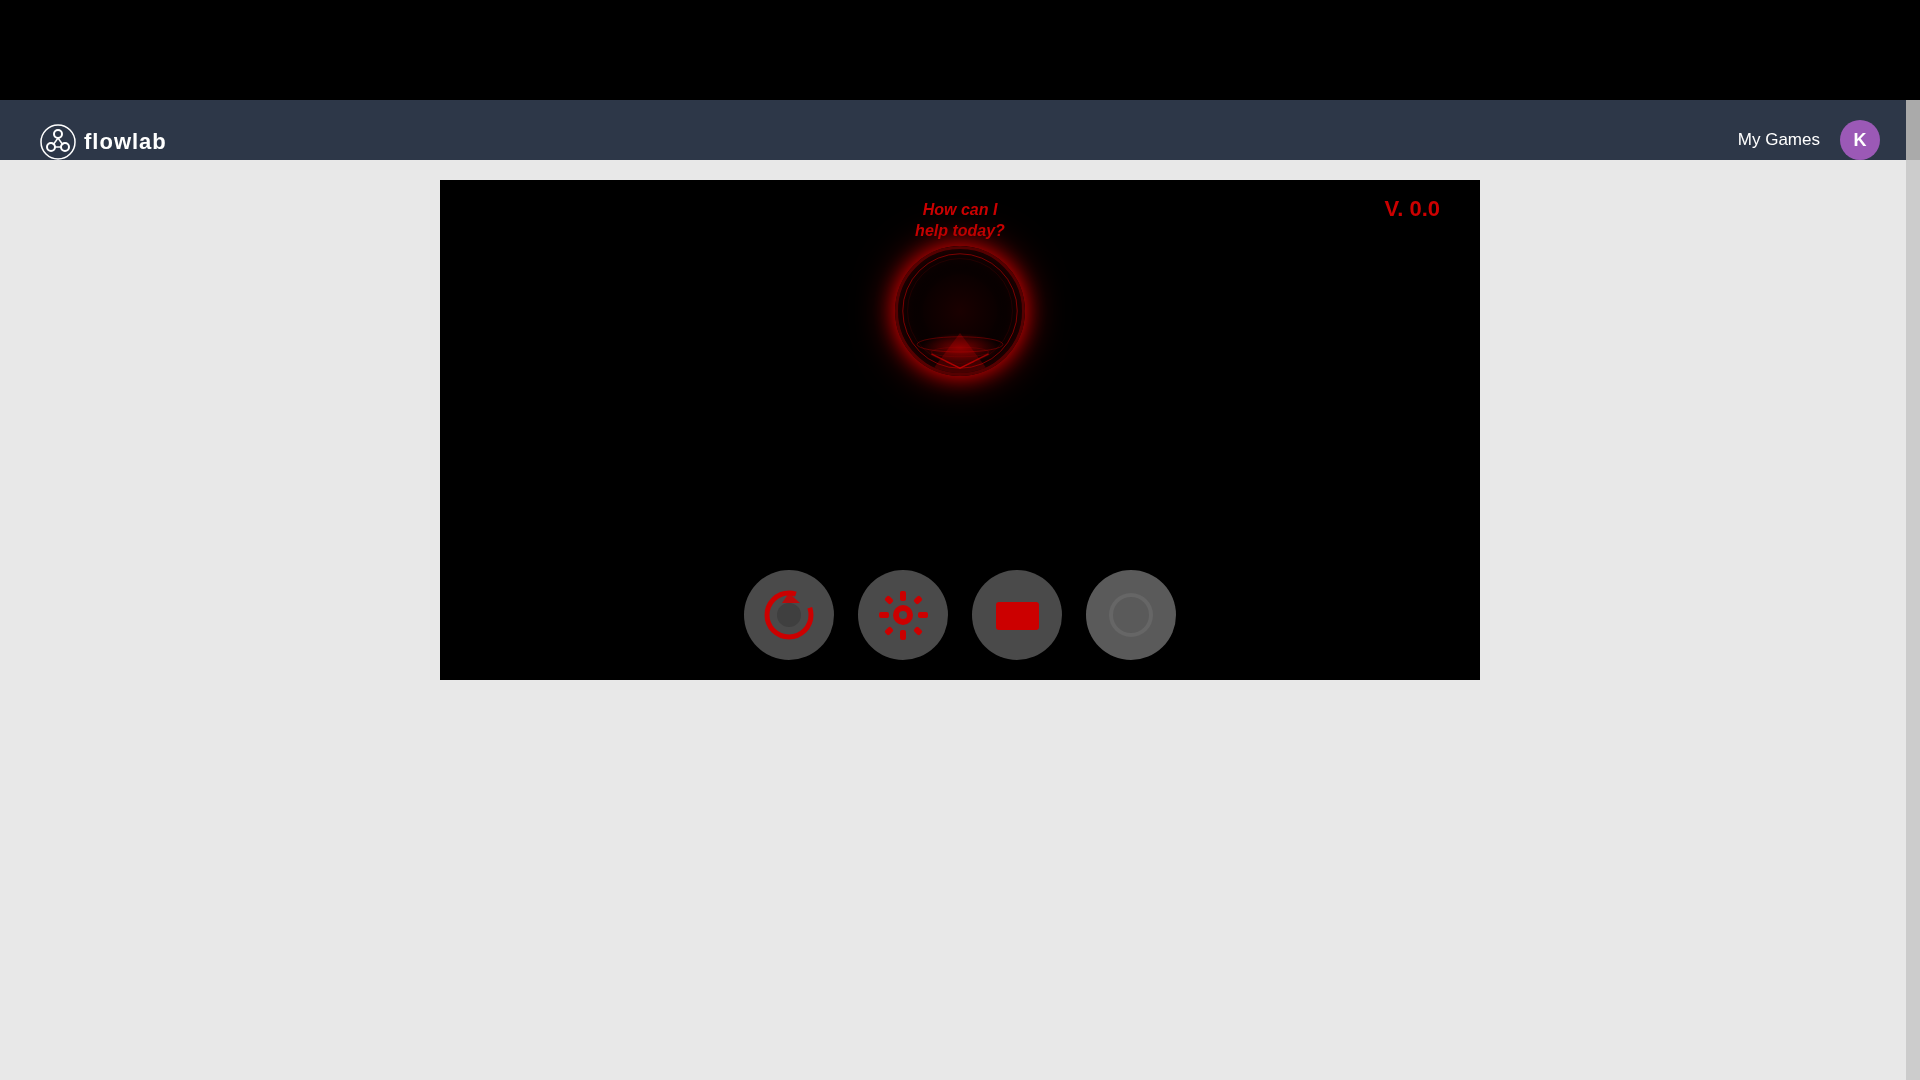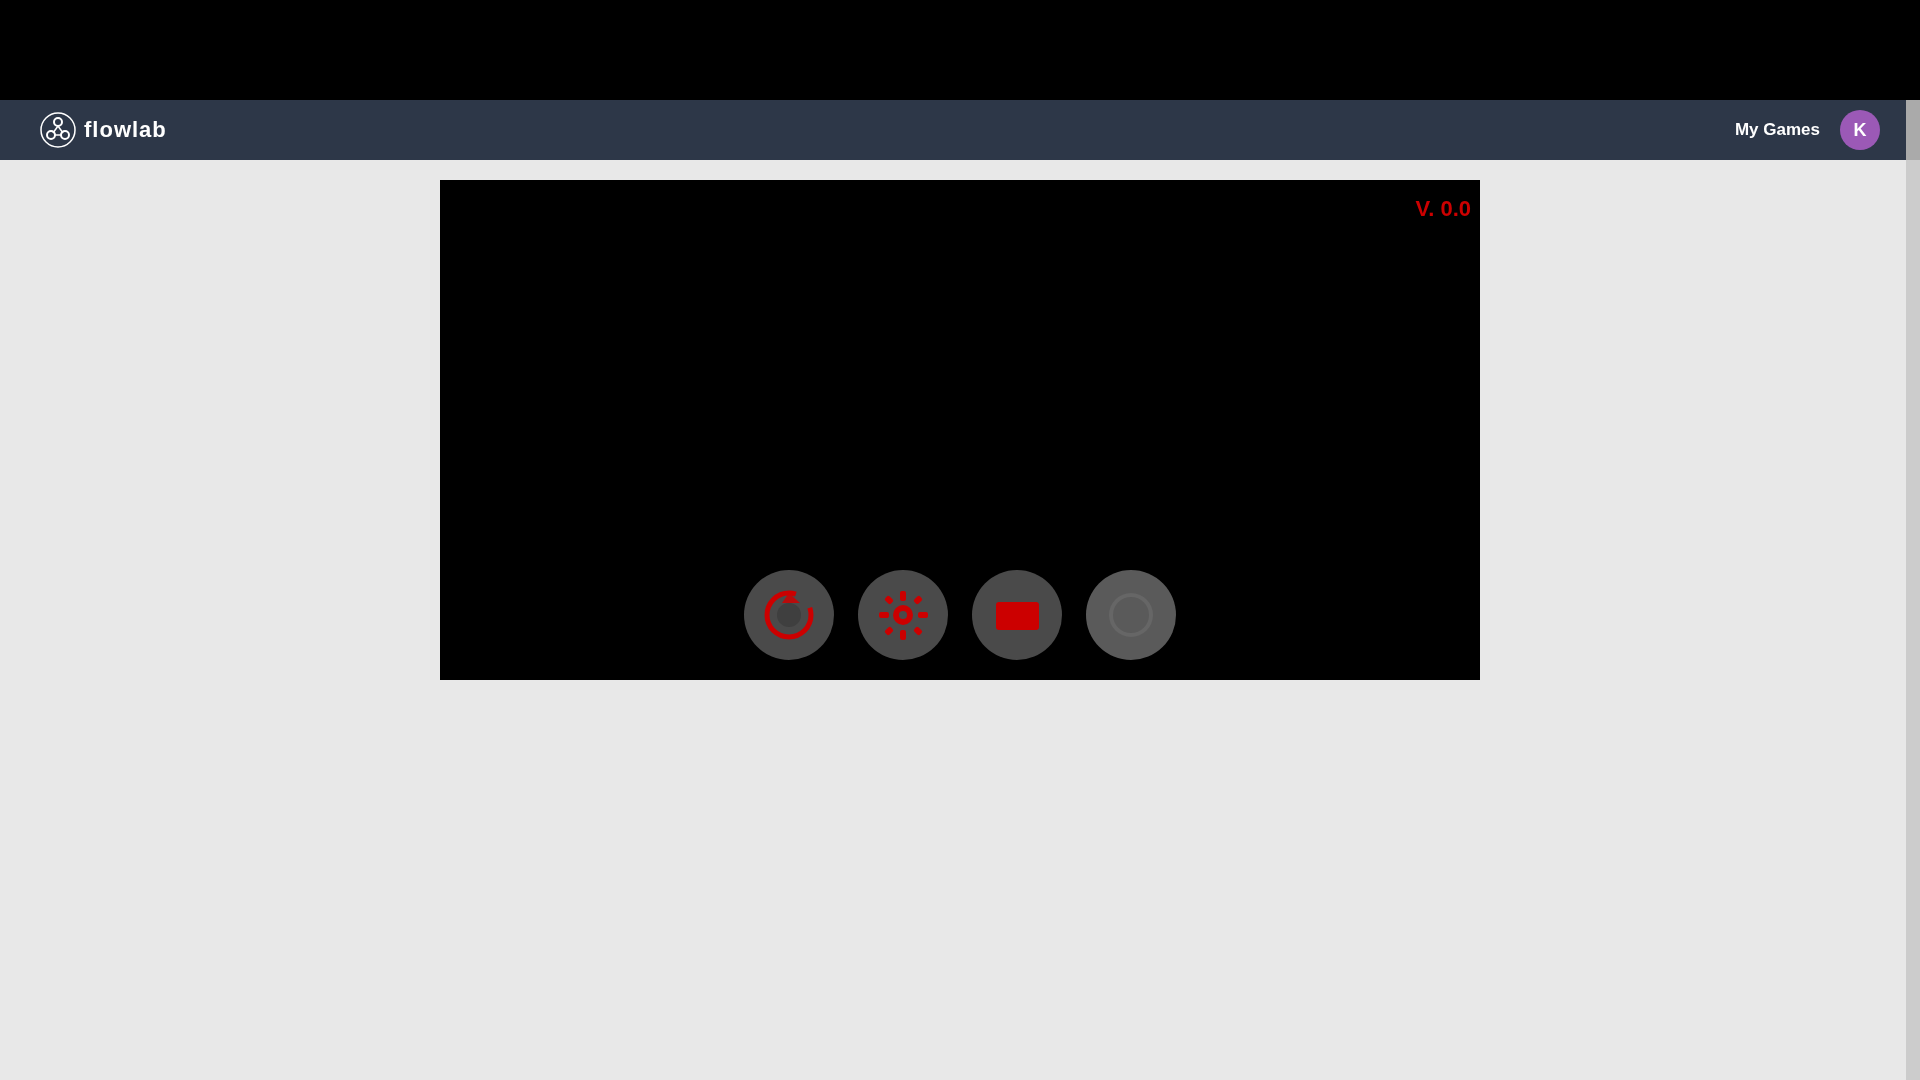--- a/index.html
+++ b/index.html
@@ -18,21 +18,21 @@
       height: 100px;
       background: #000;
     }
 
     
     .navbar {
       width: 100%;
       height: 60px;
       background: #2d3748;
       display: flex;
-      align-items: center;
+      align-items: flex-end;
       justify-content: space-between;
       padding: 0 40px;
     }
 
     .navbar-left {
       display: flex;
       align-items: center;
       gap: 8px;
     }
 
@@ -63,21 +63,20 @@
       display: flex;
       align-items: center;
       gap: 20px;
     }
 
     .my-games-link {
       color: #fff;
       font-size: 17px;
       cursor: pointer;
       text-decoration: none;
-      font-weight: bold;
     }
 
     .user-avatar {
       width: 40px;
       height: 40px;
       border-radius: 50%;
       background: #9b59b6;
       display: flex;
       align-items: center;
       justify-content: center;
@@ -104,21 +103,21 @@
       height: 500px;
       background: #000;
       position: relative;
       overflow: hidden;
     }
 
     
     .version-text {
       position: absolute;
       top: 16px;
-      right: 9px;
+      right: 40px;
       color: #cc0000;
       font-size: 22px;
       font-weight: bold;
       font-family: Arial, sans-serif;
     }
 
     
     .orb-container {
       position: absolute;
       top: 20px;
@@ -274,20 +273,39 @@
     <div class="user-avatar">K</div>
   </div>
 </nav>
 
 <div class="page-bg">
 
   <div class="game-canvas">
 
     <div class="version-text">V. 0.0</div>
 
+    <div class="orb-container">
+      <div class="orb-text">How can I<br>help today?</div>
+      <div class="orb">
+        <svg class="orb-svg" viewBox="0 0 130 130">
+
+          <ellipse cx="65" cy="65" rx="60" ry="60" fill="none" stroke="#cc0000" stroke-width="1" opacity="0.6"></ellipse>
+          <ellipse cx="65" cy="65" rx="55" ry="55" fill="none" stroke="#880000" stroke-width="0.5" opacity="0.4"></ellipse>
+
+          <line x1="35" y1="110" x2="65" y2="125" stroke="#cc0000" stroke-width="1.5" opacity="0.7"></line>
+          <line x1="65" y1="125" x2="95" y2="110" stroke="#cc0000" stroke-width="1.5" opacity="0.7"></line>
+          <line x1="50" y1="118" x2="65" y2="125" stroke="#cc0000" stroke-width="1" opacity="0.5"></line>
+          <line x1="65" y1="125" x2="80" y2="118" stroke="#cc0000" stroke-width="1" opacity="0.5"></line>
+
+          <ellipse cx="65" cy="100" rx="45" ry="8" fill="none" stroke="#cc0000" stroke-width="1" opacity="0.4"></ellipse>
+          <ellipse cx="65" cy="108" rx="30" ry="5" fill="none" stroke="#880000" stroke-width="1" opacity="0.3"></ellipse>
+        </svg>
+        <div class="orb-glow"></div>
+      </div>
+    </div>
 
     <div class="bottom-buttons">
 
       <button class="game-btn btn-help">
         <svg width="55" height="55" viewBox="0 0 55 55">
           <circle cx="27" cy="27" r="22" fill="none" stroke="#cc0000" stroke-width="5" stroke-dasharray="120 20" stroke-dashoffset="10"></circle>
           <polygon points="27,5 38,15 20,15" fill="#cc0000" opacity="0.85"></polygon>
 
           <circle cx="27" cy="27" r="12" fill="#333" opacity="0.5"></circle>
         </svg>

